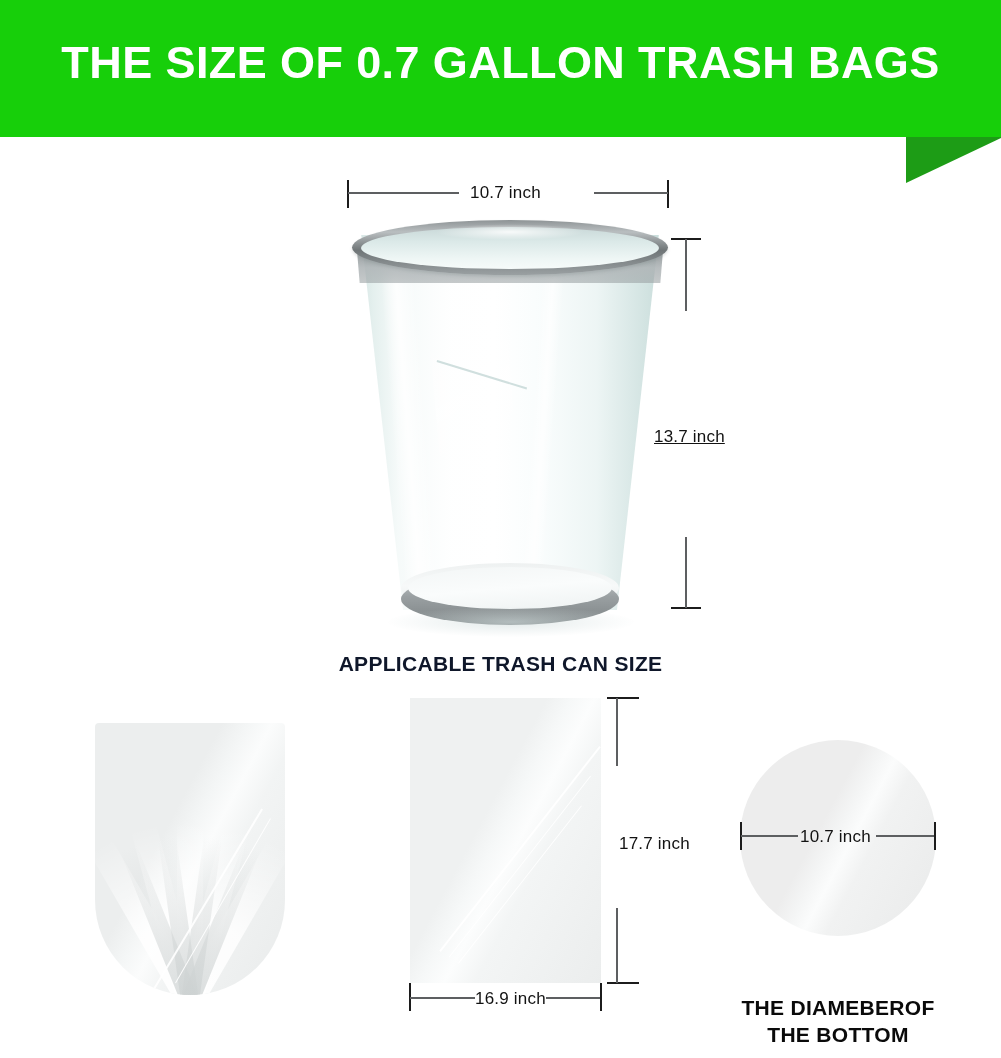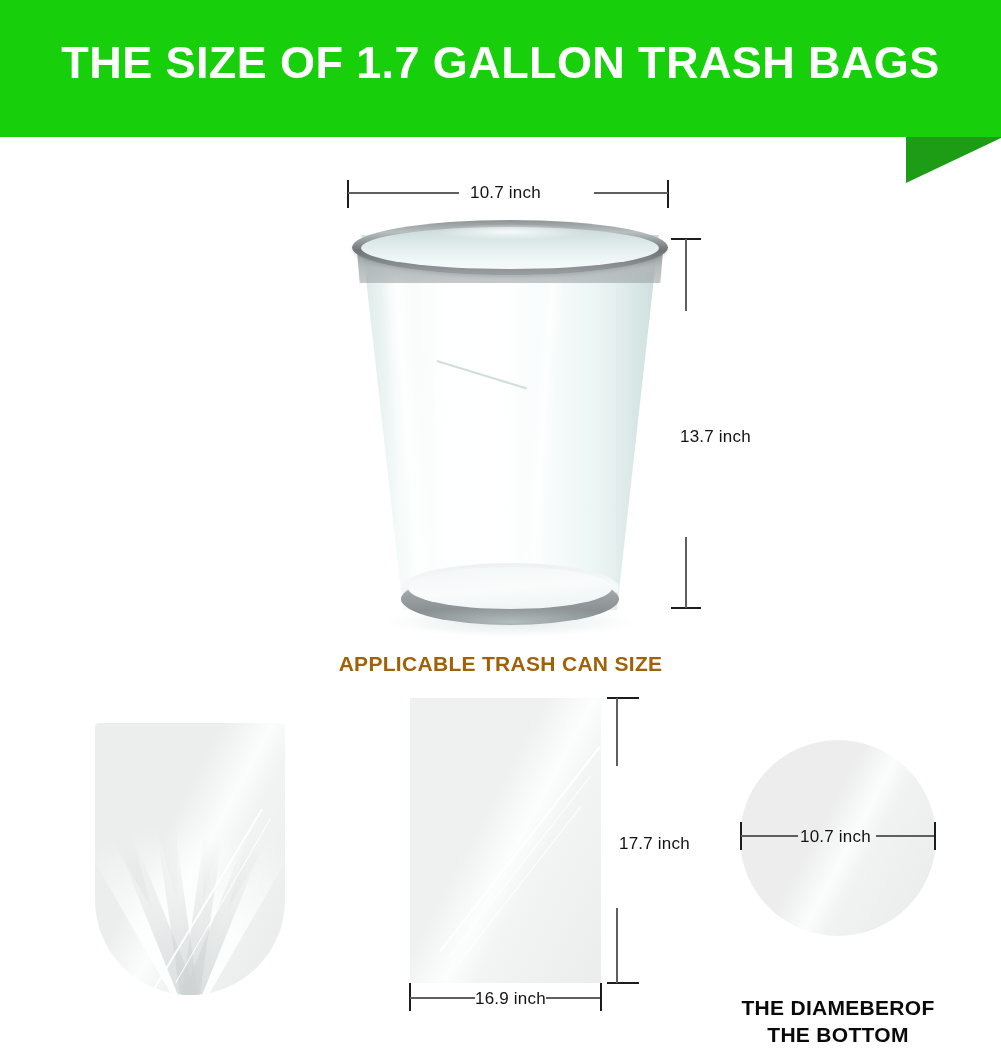--- a/index.html
+++ b/index.html
@@ -234,21 +234,21 @@
     position: absolute;
     color: #121212;
     font-size: 17px;
     white-space: nowrap;
     letter-spacing: 0.2px;
   }
 
   
   .caption {
     position: absolute;
-    color: #a16207;
+    color: #0f172a;
     font-size: 21px;
     font-weight: bold;
     letter-spacing: 0.3px;
     text-align: center;
     line-height: 1.25;
     white-space: nowrap;
   }
   .caption-2l {
     position: absolute;
     color: #0a0a0a;
@@ -341,21 +341,21 @@
         #f1f2f2 63%,
         #e9eaea 100%);
   }
 </style>
 </head>
 <body>
 
 <div id="page">
 
   <div class="banner">
-    <div class="banner-title">THE SIZE OF 1.7 GALLON TRASH BAGS</div>
+    <div class="banner-title">THE SIZE OF 0.7 GALLON TRASH BAGS</div>
   </div>
   <div class="ribbon-fold"></div>
 
   <div>
     <div class="dim-cap-v" style="left:347px; top:180px; height:28px;"></div>
     <div class="dim-cap-v" style="left:667px; top:180px; height:28px;"></div>
     <div class="dim-line-h" style="left:348px; top:192px; width:111px;"></div>
     <div class="dim-line-h" style="left:594px; top:192px; width:74px;"></div>
     <div class="dim-label" style="left:470px; top:183px;">10.7 inch</div>
   </div>
@@ -376,21 +376,21 @@
     <div class="can-rim-outer"></div>
     <div class="can-rim-inner"></div>
     <div class="can-rim-highlight"></div>
   </div>
 
   <div>
     <div class="dim-cap-h" style="left:671px; top:238px; width:30px;"></div>
     <div class="dim-cap-h" style="left:671px; top:607px; width:30px;"></div>
     <div class="dim-line-v" style="left:685px; top:239px; height:72px;"></div>
     <div class="dim-line-v" style="left:685px; top:537px; height:71px;"></div>
-    <div class="dim-label-plain" style="left:680px; top:427px;">13.7 inch</div>
+    <div class="dim-label-plain" style="left:654px; top:427px;text-decoration:underline;">13.7 inch</div>
   </div>
 
   <div class="caption" style="left:0px; top:651px; width:1001px; text-align:center;">APPLICABLE TRASH CAN SIZE</div>
 
   <div class="bag-shape">
     <div class="bag-fan" style="transform: translateX(-50%) rotate(-30deg);"></div>
     <div class="bag-fan" style="transform: translateX(-50%) rotate(-15deg);"></div>
     <div class="bag-fan" style="transform: translateX(-50%) rotate(0deg);"></div>
     <div class="bag-fan" style="transform: translateX(-50%) rotate(15deg);"></div>
     <div class="bag-fan" style="transform: translateX(-50%) rotate(30deg);"></div>

